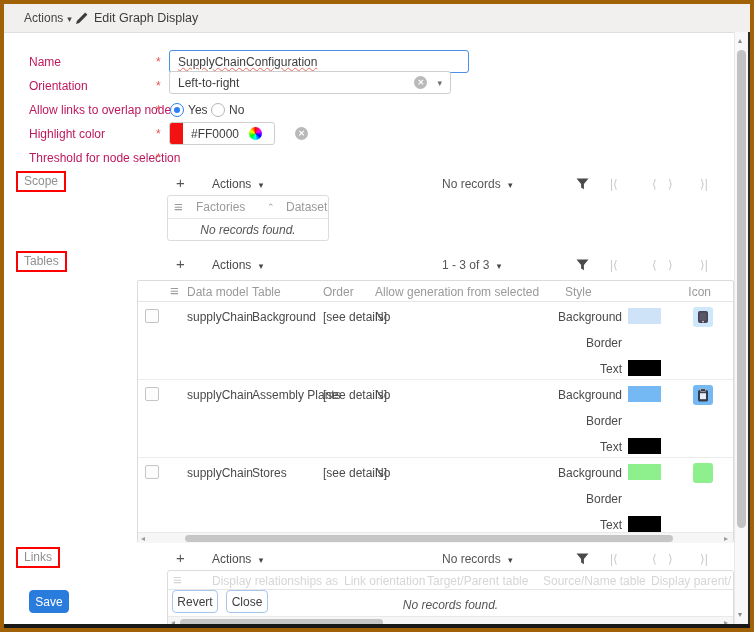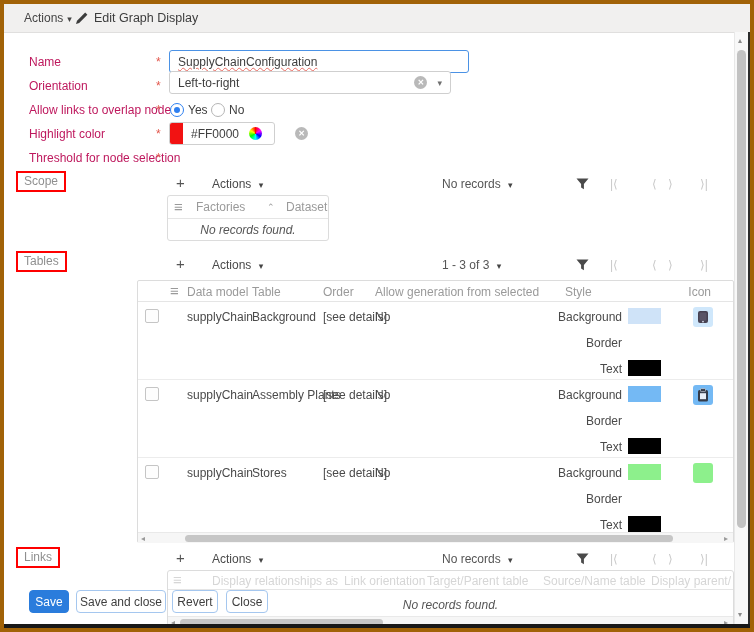--- a/index.html
+++ b/index.html
@@ -257,23 +257,20 @@
     <div class="hscroll" style="left:0;top:45px;width:565px">
       <span class="sarr" style="left:3px">◂</span>
       <div class="hthumb" style="left:12px;width:203px"></div>
       <span class="sarr" style="left:556px">▸</span>
     </div>
   </div>
 
   <div class="btn primary" style="left:25px;width:40px">
       <span>Save</span>
     </div>
-  <div class="btn" style="left:72px;width:90px">
-      <span>Save and close</span>
-    </div>
   <div class="btn" style="left:168px;width:46px">
       <span>Revert</span>
     </div>
   <div class="btn" style="left:222px;width:42px">
       <span>Close</span>
     </div>
 
   <div class="vscroll">
     <span class="varr" style="top:4px">▴</span>
     <div class="vthumb"></div>

